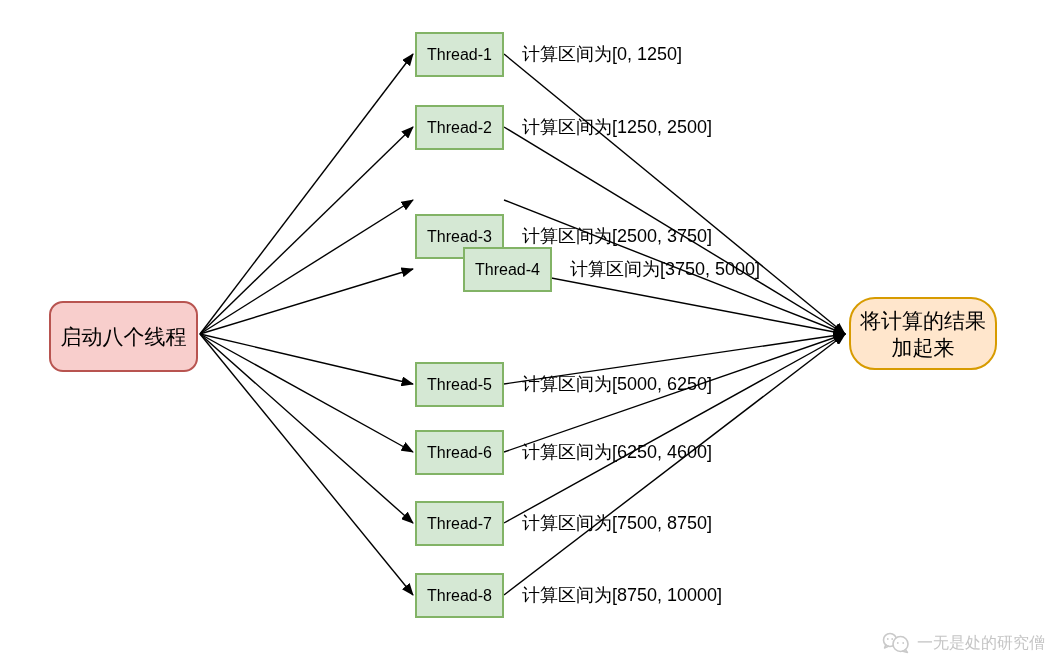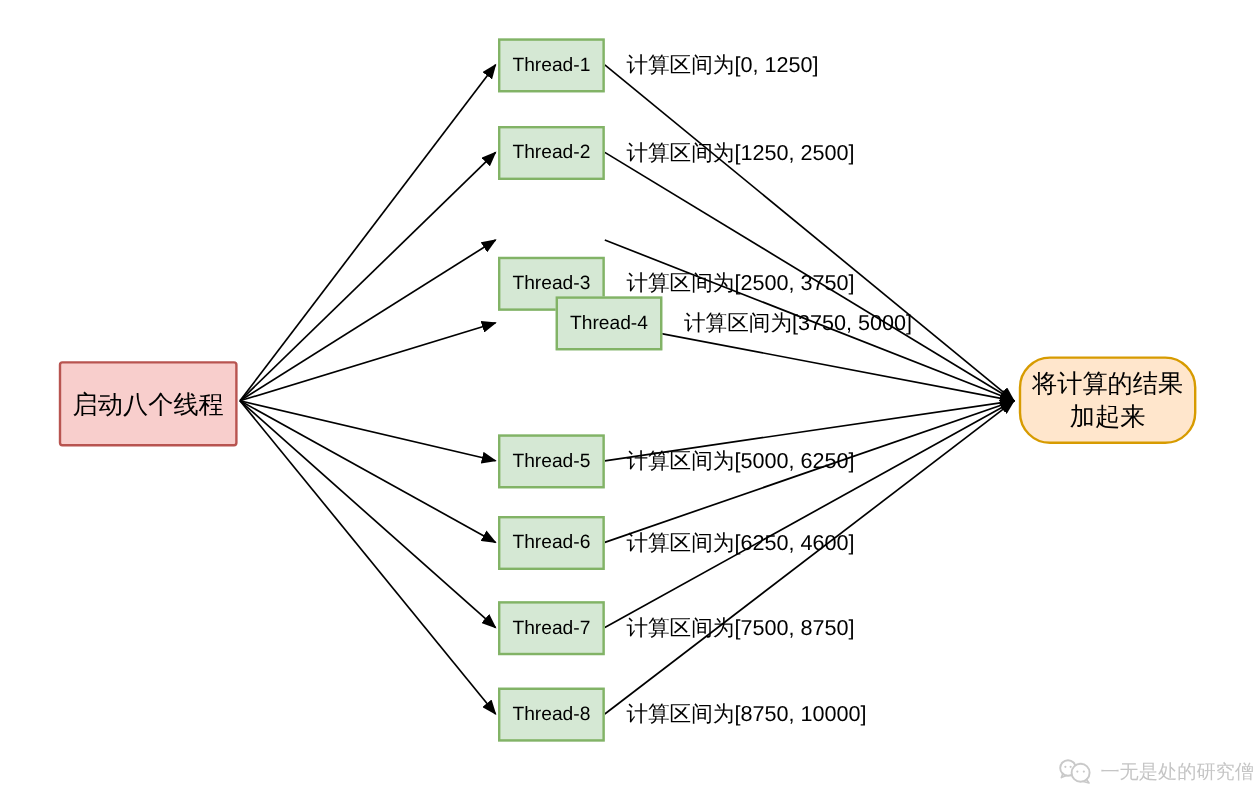--- a/index.html
+++ b/index.html
@@ -23,21 +23,21 @@
     justify-content: center;
     text-align: right;
     color: #000000;
     box-sizing: border-box;
   }
   .source-node {
     left: 49px; top: 301px;
     width: 149px; height: 71px;
     background: #f8cecc;
     border: 2px solid #b85450;
-    border-radius: 3px;
+    border-radius: 14px;
     font-size: 21px;
   }
   .sink-node {
     left: 849px; top: 297px;
     width: 148px; height: 73px;
     background: #ffe6cc;
     border: 2px solid #d79b00;
     border-radius: 26px;
     font-size: 21px;
     flex-direction: column;

